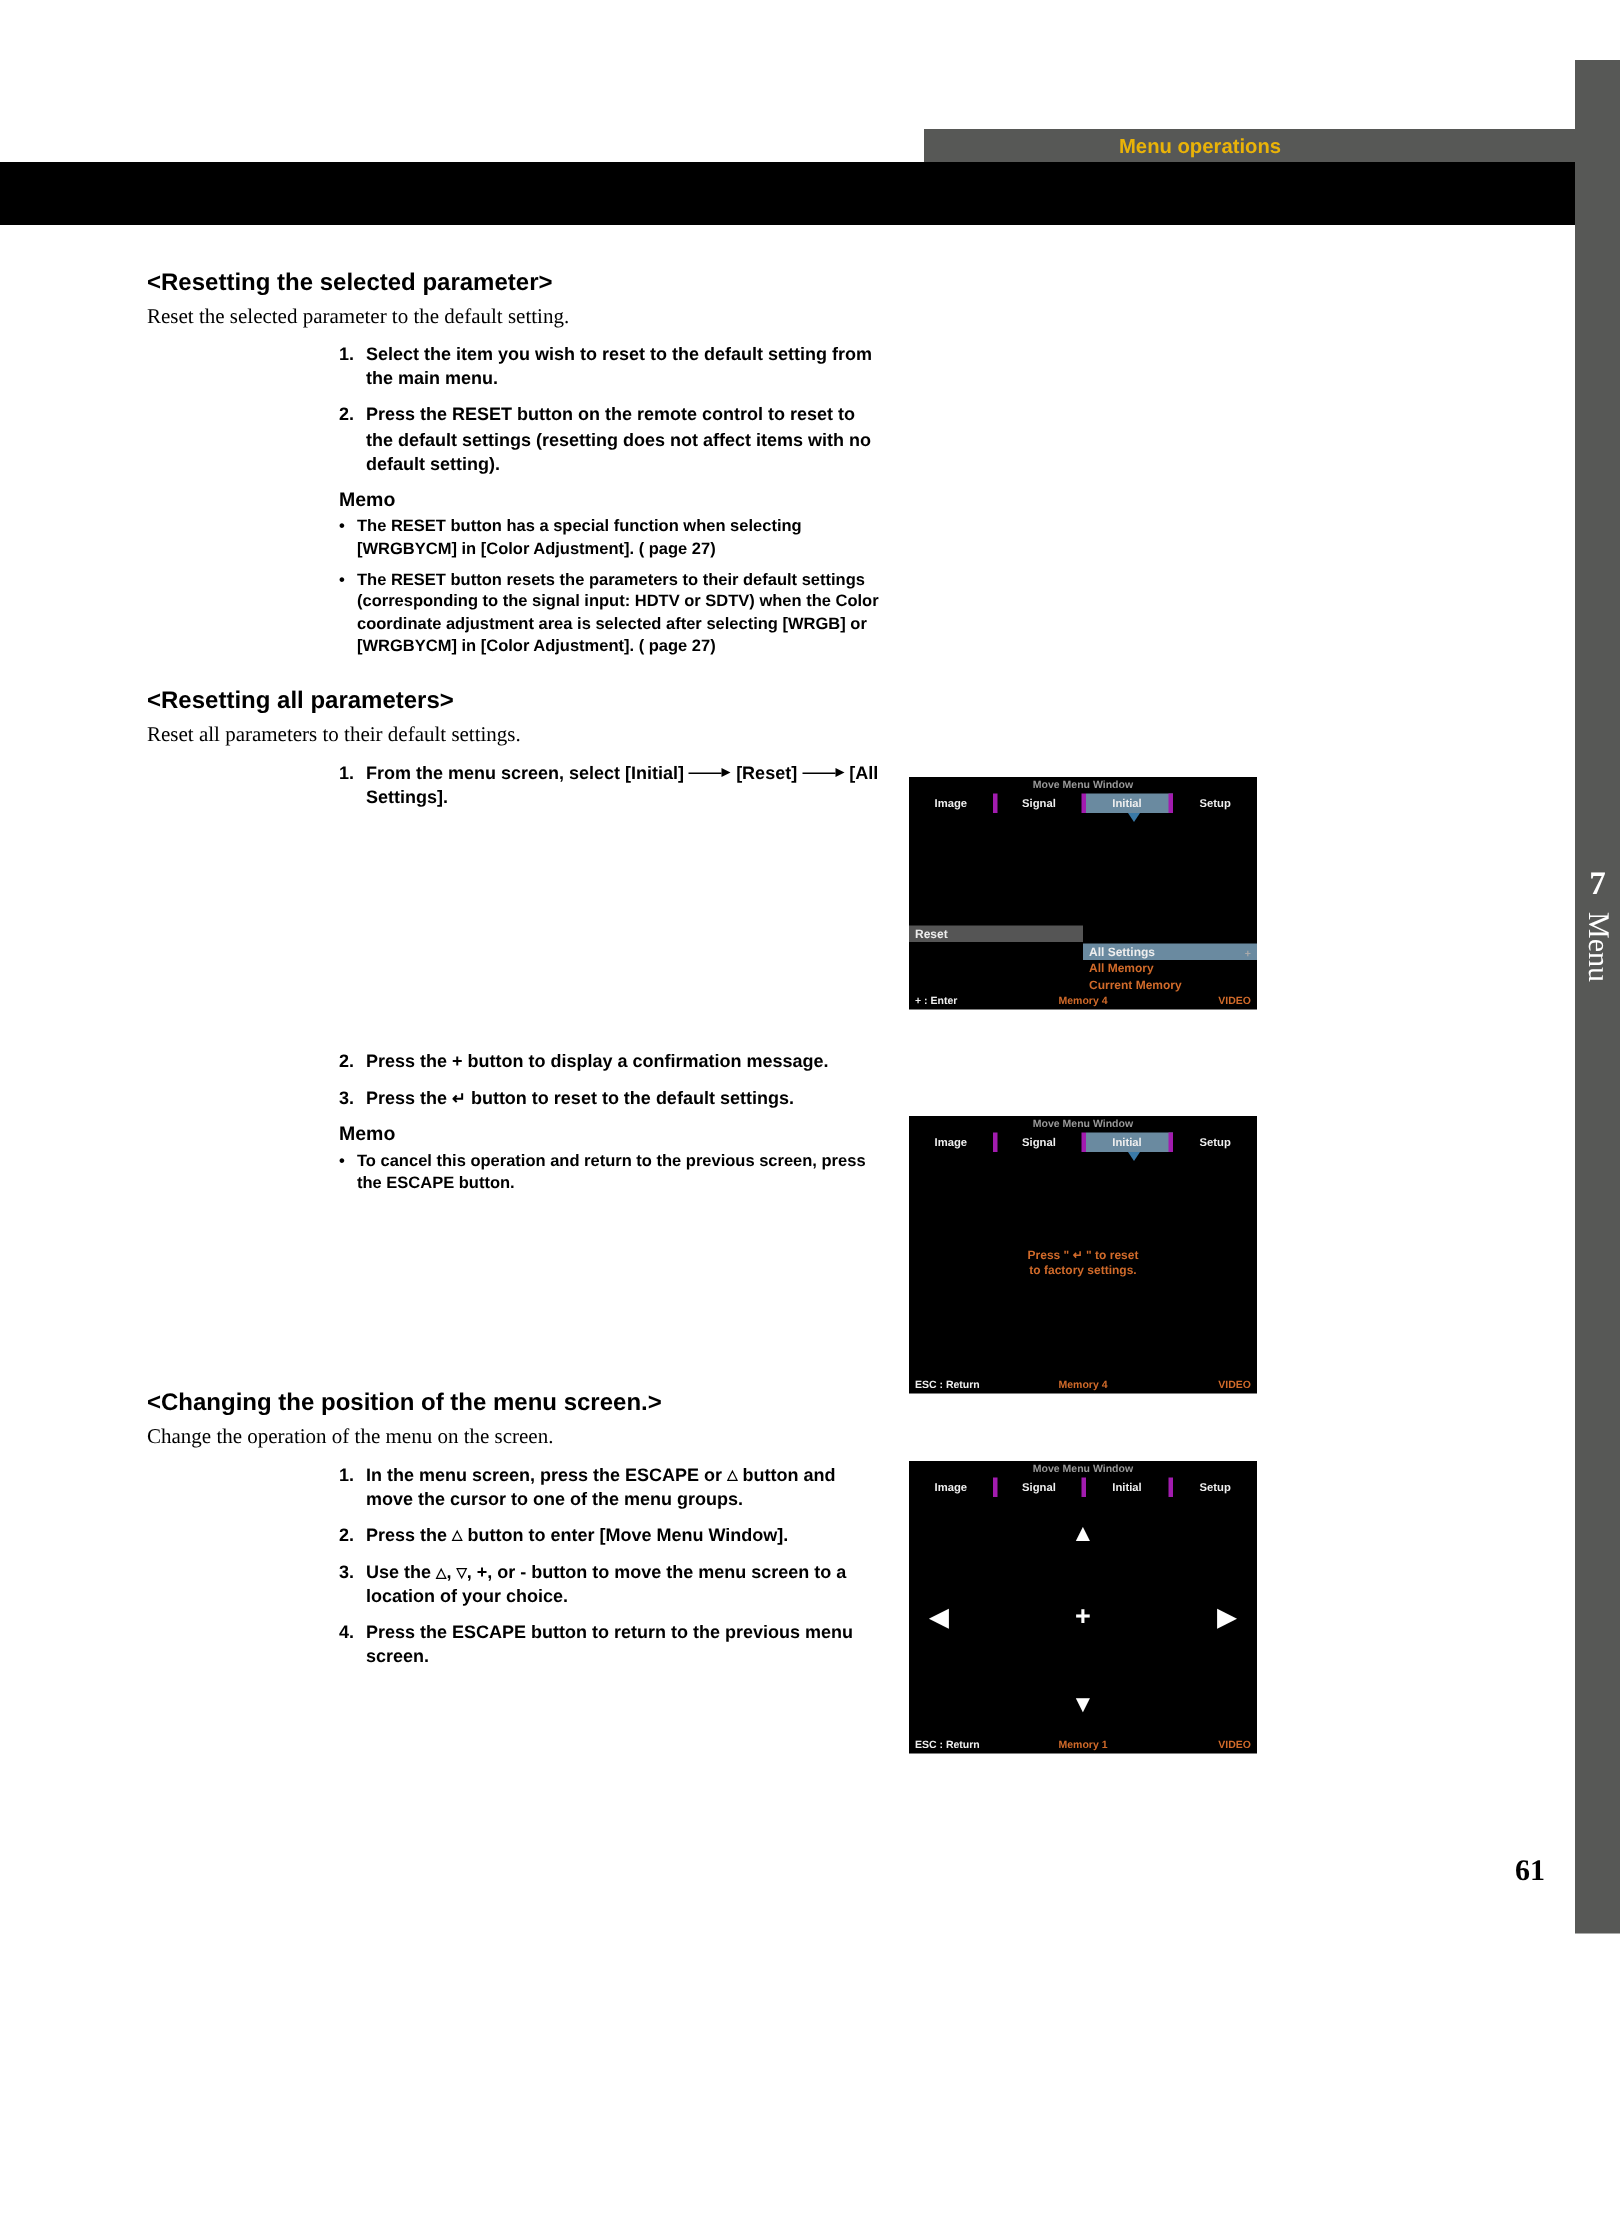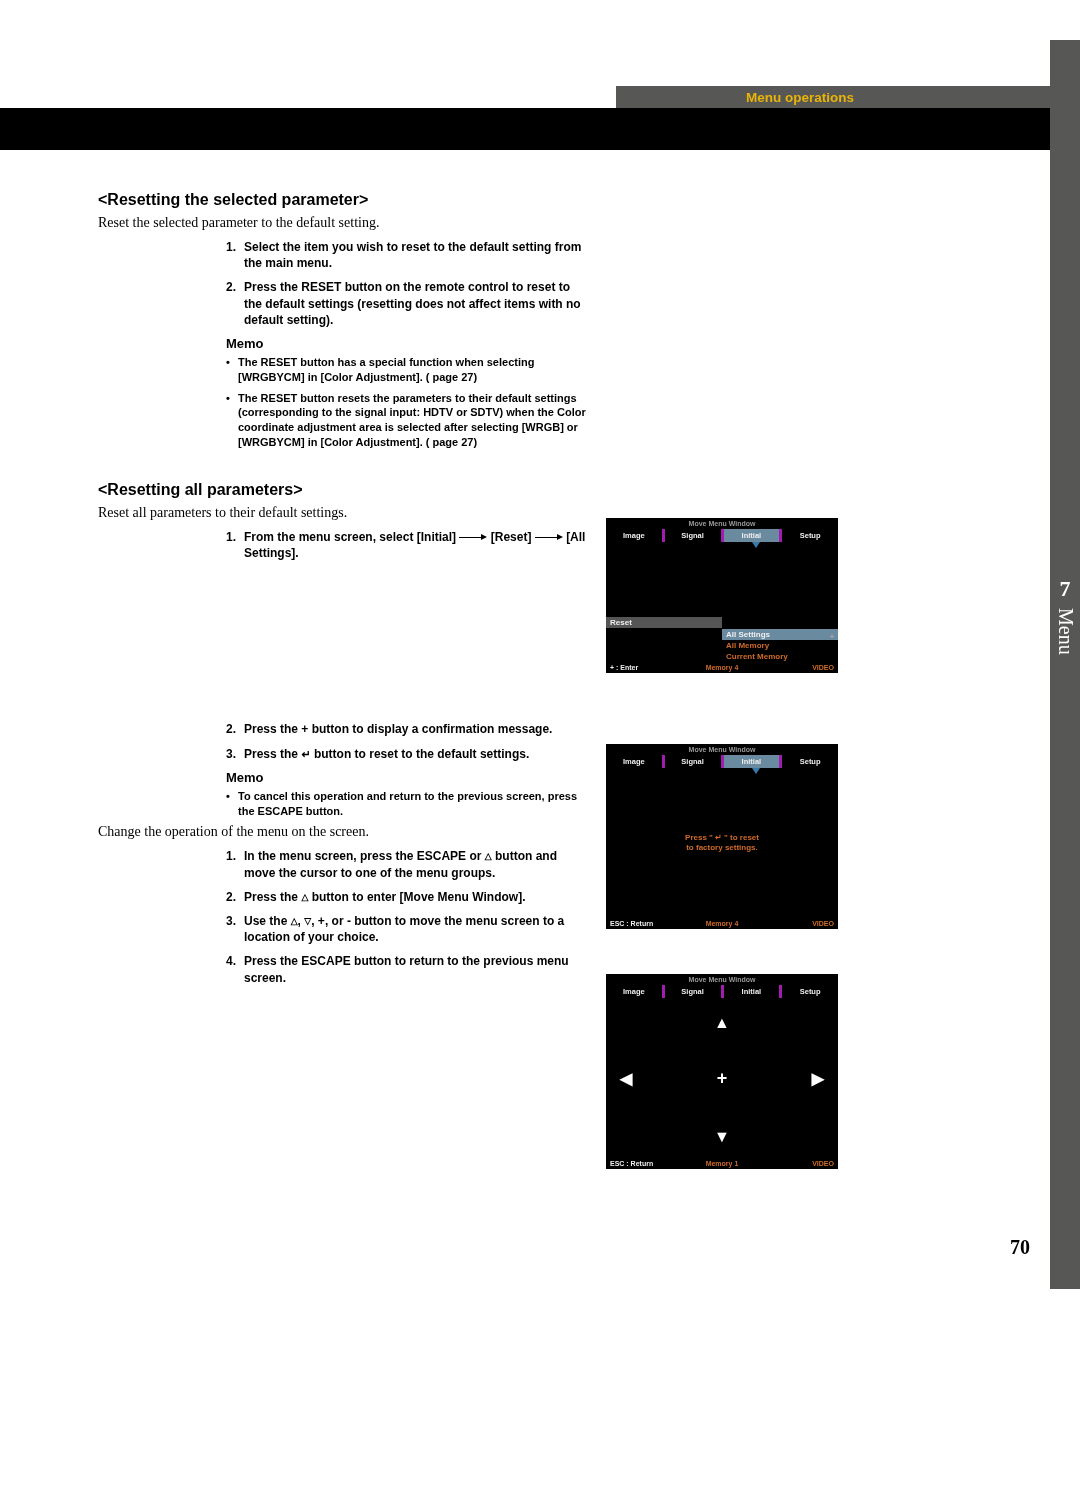--- a/index.html
+++ b/index.html
@@ -7,21 +7,21 @@
   .page { position: absolute; top: 0; left: 0; right: 0; bottom: 0; }
   .title-bar { position: absolute; top: 86px; left: 616px; right: 0; height: 22px; background: #575856; color: #eab308; font-size: 13.5px; font-weight: bold; padding-left: 130px; padding-top: 4px; }
   .side-tab { position: absolute; right: 0; top: 40px; bottom: 200px; width: 30px; background: #575856; }
   .side-label { position: absolute; top: 576px; right: 2px; width: 26px; text-align: center; color: #fff; font-family: "Times New Roman", serif; }
   .side-label .num { font-size: 22px; font-weight: bold; }
   .side-label .word { writing-mode: vertical-rl; font-size: 20px; margin-top: 6px; display: inline-block; }
   .black-strip { position: absolute; top: 108px; left: 0; right: 30px; height: 42px; background: #000; }
   .gray-gap { position: absolute; top: 108px; right: 0; width: 30px; height: 42px; background: #575856; }
 
   .content { position: absolute; top: 160px; left: 98px; width: 740px; }
-  .section-title { font-weight: bold; font-size: 16px; margin-top: 31px; margin-bottom: 6px; }
+  .section-title { font-weight: bold; font-size: 16px; margin-top: 20px; margin-bottom: 6px; }
   .intro { font-family: "Times New Roman", serif; font-size: 14px; margin-bottom: 8px; }
 
   ol.steps { list-style: none; margin-left: 128px; width: 360px; }
   ol.steps li { font-size: 12px; font-weight: bold; line-height: 1.35; margin-bottom: 8px; position: relative; padding-left: 18px; }
   ol.steps li .n { position: absolute; left: 0; }
 
   .memo-head { font-weight: bold; font-size: 13px; margin-left: 128px; margin-bottom: 4px; }
   ul.memo { list-style: none; margin-left: 128px; width: 370px; }
   ul.memo li { font-size: 11px; font-weight: bold; line-height: 1.35; margin-bottom: 6px; position: relative; padding-left: 12px; }
   ul.memo li:before { content: "•"; position: absolute; left: 0; }
@@ -115,20 +115,21 @@
       <li><span class="n">2.</span><span>Press the + button to display a confirmation message.</span></li>
       <li><span class="n">3.</span>
         <span>Press the </span><span class="enter-icon">↵</span><span> button to reset to the default settings.</span>
       </li>
     </ol>
     <div class="memo-head">Memo</div>
     <ul class="memo">
       <li><span>To cancel this operation and return to the previous screen, press the ESCAPE button.</span></li>
     </ul>
 
+    <div class="section-title" style="margin-top:130px;">&lt;Changing the position of the menu screen.&gt;</div>
     <div class="intro">Change the operation of the menu on the screen.</div>
     <ol class="steps">
       <li><span class="n">1.</span>
         <span>In the menu screen, press the ESCAPE or </span><span class="tri">△</span><span> button and move the cursor to one of the menu groups.</span>
       </li>
       <li><span class="n">2.</span>
         <span>Press the </span><span class="tri">△</span><span> button to enter [Move Menu Window].</span>
       </li>
       <li><span class="n">3.</span>
         <span>Use the </span><span class="tri">△</span>, <span class="tri">▽</span><span>, +, or - button to move the menu screen to a location of your choice.</span>
@@ -199,14 +200,14 @@
       <div class="nav-tri nav-right">▶</div>
       <div class="nav-plus">+</div>
     </div>
     <div class="footer">
       <div class="f">ESC : Return</div>
       <div class="fc">Memory 1</div>
       <div class="fr">VIDEO</div>
     </div>
   </div>
 
-  <div class="page-num">70</div>
+  <div class="page-num">61</div>
 </div>
 
 </body></html>

